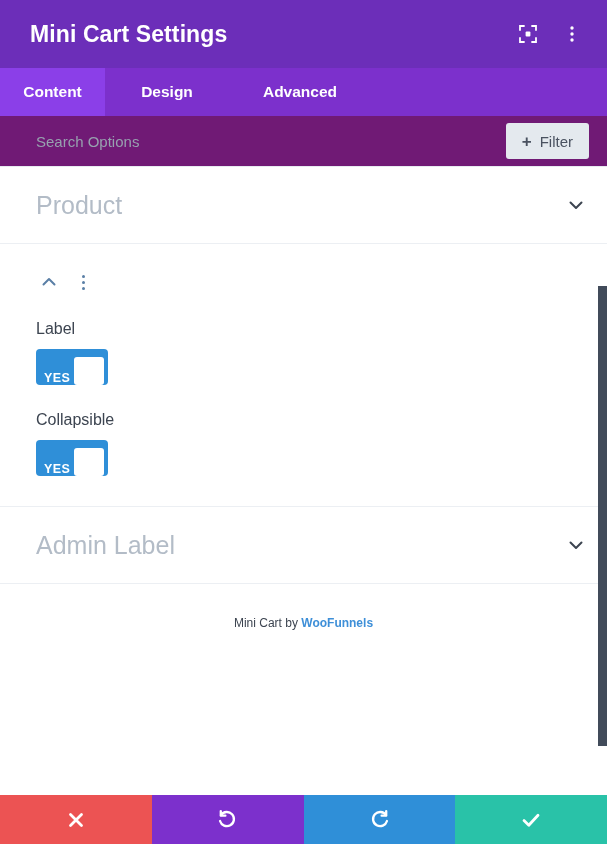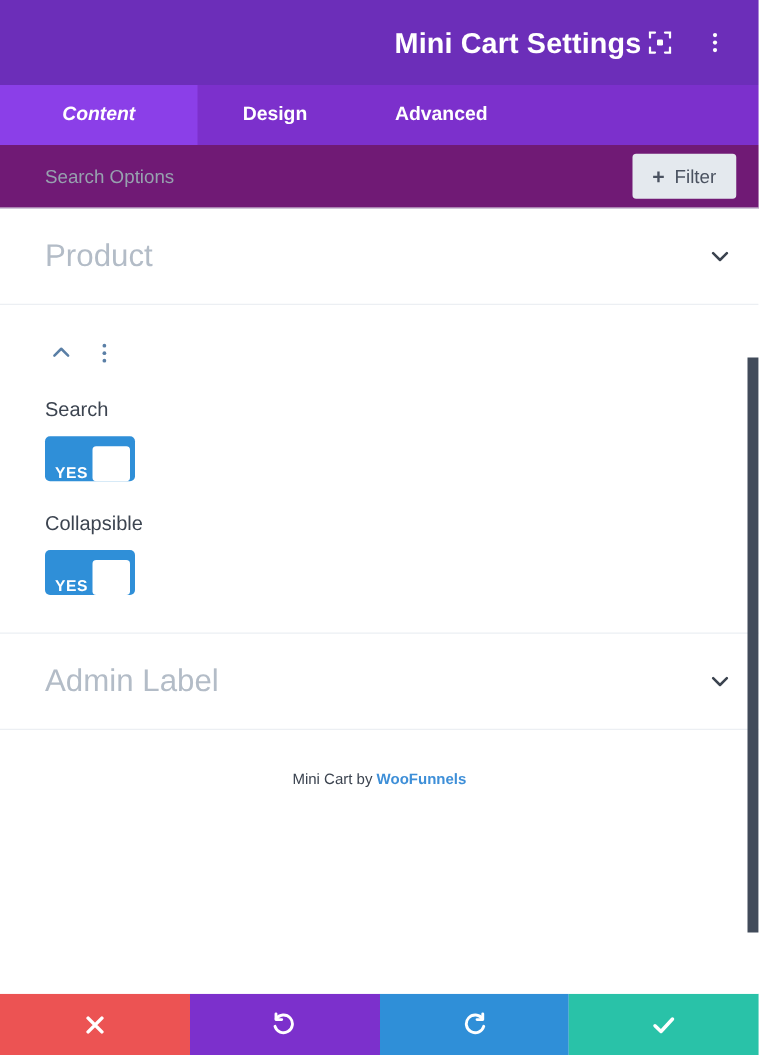--- a/index.html
+++ b/index.html
@@ -36,21 +36,20 @@
     box-sizing: border-box;
     flex: 0 0 auto;
   }
   .header-title {
     color: #ffffff;
     font-size: 23px;
     font-weight: bold;
     letter-spacing: 0.1px;
     flex: 1 1 auto;
     white-space: nowrap;
-    text-align: right;
   }
   .header-actions {
     display: flex;
     align-items: center;
     gap: 14px;
   }
   .hdr-icon-btn {
     width: 30px;
     height: 30px;
     display: flex;
@@ -70,21 +69,21 @@
   .tab {
     display: flex;
     align-items: center;
     justify-content: center;
     color: #ffffff;
     font-size: 15.5px;
     font-weight: bold;
     cursor: pointer;
     box-sizing: border-box;
   }
-  .tab.tab-content { width: 158px; font-style: italic; }
+  .tab.tab-content { width: 105px; }
   .tab.tab-design  { width: 124px; }
   .tab.tab-advanced{ width: 142px; }
   .tab.active { background: #8B3FE8; }
 
   
   .searchbar {
     height: 51px;
     background: #701a75;
     border-bottom: 1px solid #e6ebf0;
     display: flex;
@@ -335,21 +334,21 @@
             <i></i>
               <i></i>
               <i></i>
           </div>
         </div>
       </div>
 
       <div class="section-body">
 
         <div class="field">
-          <div class="field-label">Search</div>
+          <div class="field-label">Label</div>
           <div class="toggle">
             <span class="toggle-text">YES</span>
             <span class="toggle-knob"></span>
           </div>
         </div>
 
         <div class="field">
           <div class="field-label">Collapsible</div>
           <div class="toggle">
             <span class="toggle-text">YES</span>

